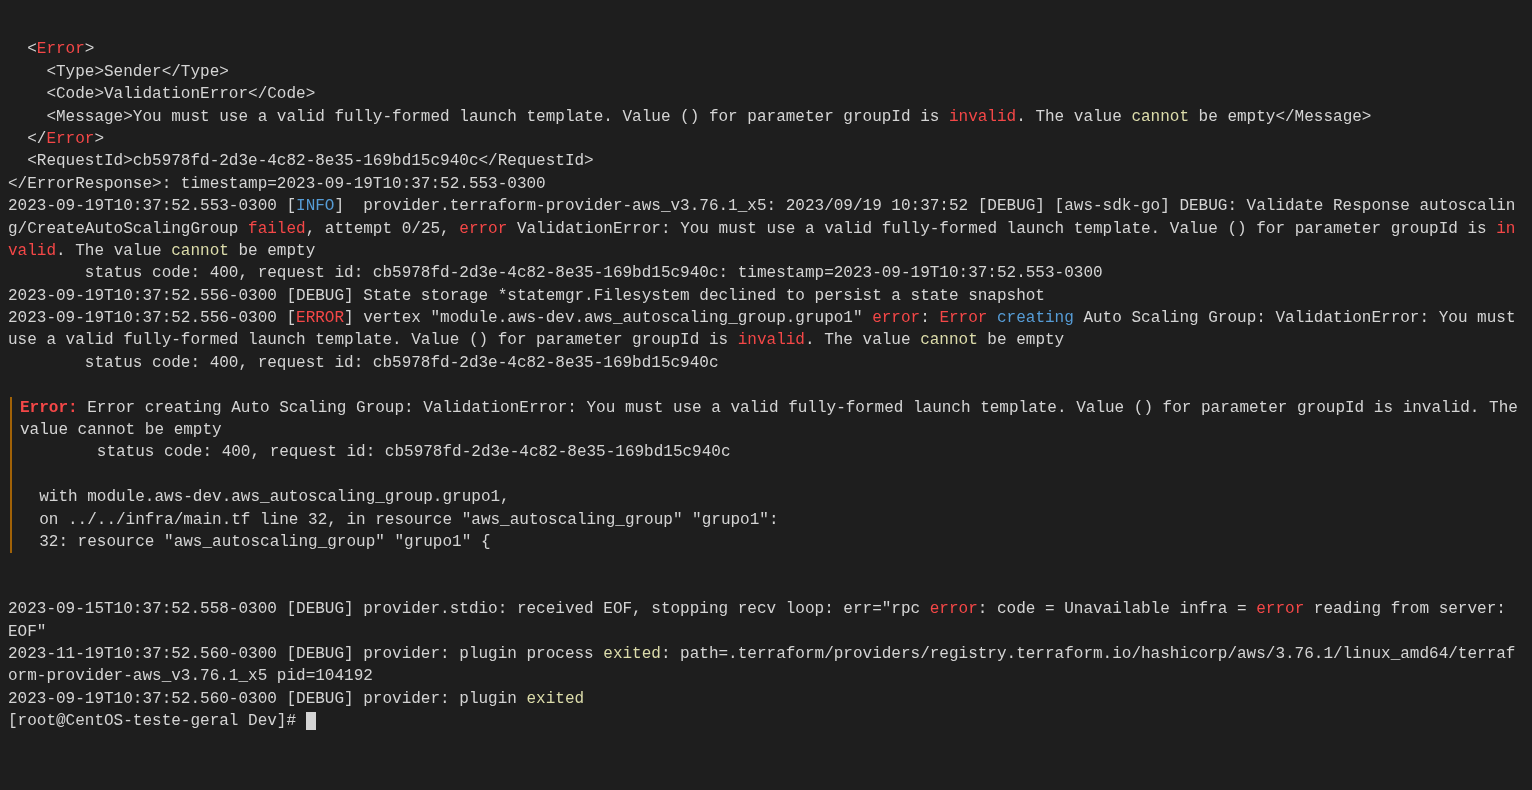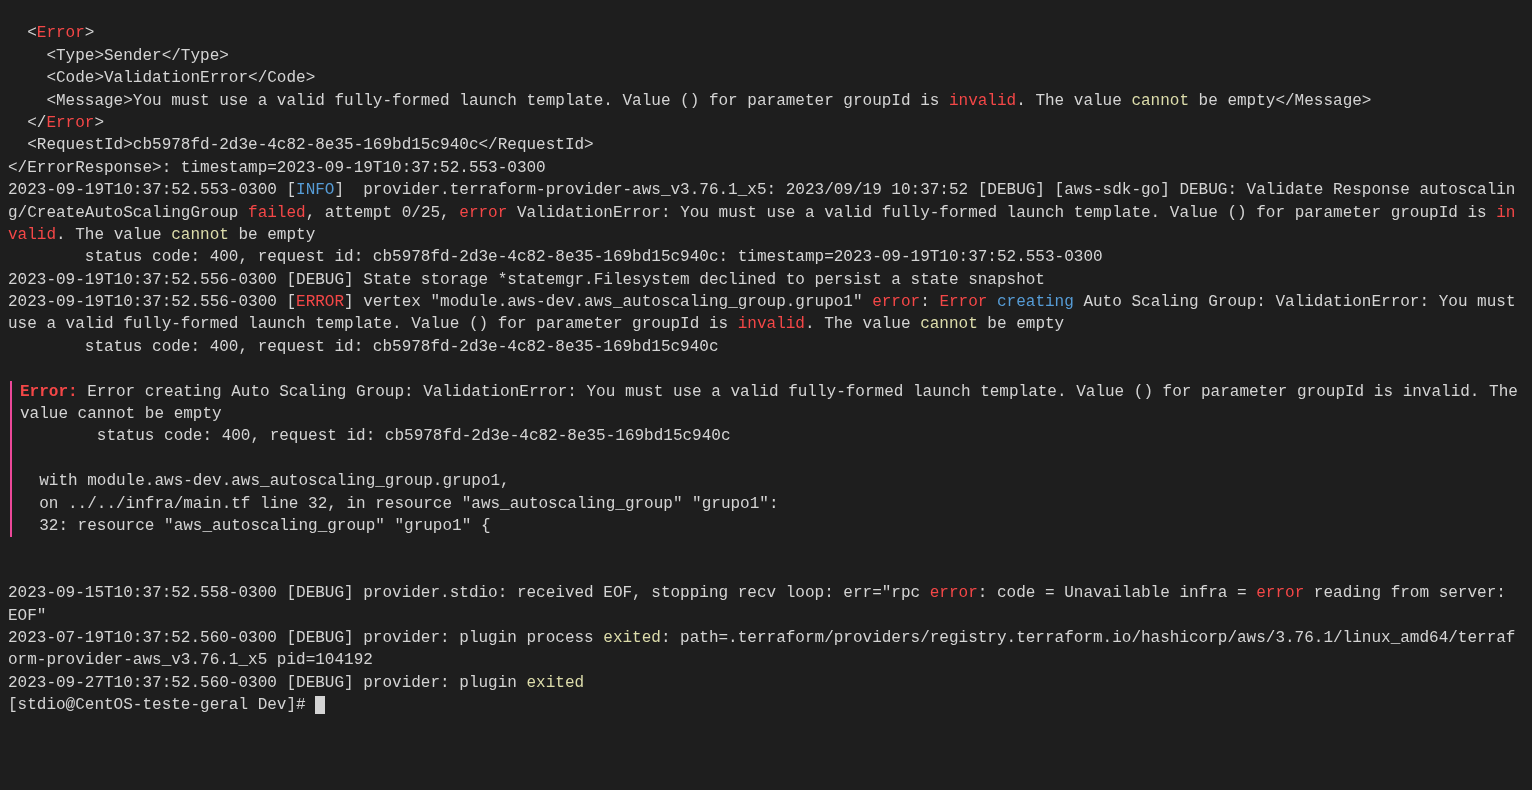--- a/index.html
+++ b/index.html
@@ -6,30 +6,30 @@
     margin: 0;
     padding: 0;
     background: #1e1e1e;
     color: #d4d4d4;
     font-family: "Consolas", "Courier New", monospace;
     font-size: 16px;
     line-height: 1.4;
     width: 1532px;
   }
   .terminal {
-    padding: 0 8px;
+    padding: 16px 8px;
     white-space: pre-wrap;
     word-break: break-all;
   }
   .red { color: #f44747; }
   .yellow { color: #dcdcaa; }
   .cyan { color: #569cd6; }
   .bold-red { color: #f44747; font-weight: bold; }
   .errbar {
-    border-left: 2px solid #ec4899;
+    border-left: 2px solid #a16207;
     padding-left: 8px;
     margin-left: 2px;
     display: block;
   }
   .cursor {
     display:inline-block;
     width: 10px;
     height: 18px;
     background: #d4d4d4;
     vertical-align: text-bottom;
@@ -54,16 +54,16 @@
 
 <span class="errbar"><span class="bold-red">Error:</span><span> Error creating Auto Scaling Group: ValidationError: You must use a valid fully-formed launch template. Value () for parameter groupId is invalid. The value cannot be empty</span>
 <span>        status code: 400, request id: cb5978fd-2d3e-4c82-8e35-169bd15c940c</span>
 <span></span>
 <span>  with module.aws-dev.aws_autoscaling_group.grupo1,</span>
 <span>  on ../../infra/main.tf line 32, in resource "aws_autoscaling_group" "grupo1":</span>
 <span>  32: resource "aws_autoscaling_group" "grupo1" {</span>
 </span>
 
 <span><span>2023-09-15T10:37:52.558-0300 [DEBUG] provider.stdio: received EOF, stopping recv loop: err="rpc </span><span class="red">error</span><span>: code = Unavailable infra = </span><span class="red">error</span><span> reading from server: EOF"</span></span>
-<span><span>2023-07-19T10:37:52.560-0300 [DEBUG] provider: plugin process </span><span class="yellow">exited</span><span>: path=.terraform/providers/registry.terraform.io/hashicorp/aws/3.76.1/linux_amd64/terraform-provider-aws_v3.76.1_x5 pid=104192</span></span>
-<span><span>2023-09-27T10:37:52.560-0300 [DEBUG] provider: plugin </span><span class="yellow">exited</span></span>
-<span><span>[stdio@CentOS-teste-geral Dev]# </span><span class="cursor"></span></span>
+<span><span>2023-11-19T10:37:52.560-0300 [DEBUG] provider: plugin process </span><span class="yellow">exited</span><span>: path=.terraform/providers/registry.terraform.io/hashicorp/aws/3.76.1/linux_amd64/terraform-provider-aws_v3.76.1_x5 pid=104192</span></span>
+<span><span>2023-09-19T10:37:52.560-0300 [DEBUG] provider: plugin </span><span class="yellow">exited</span></span>
+<span><span>[root@CentOS-teste-geral Dev]# </span><span class="cursor"></span></span>
 </div>
 
 </body></html>

